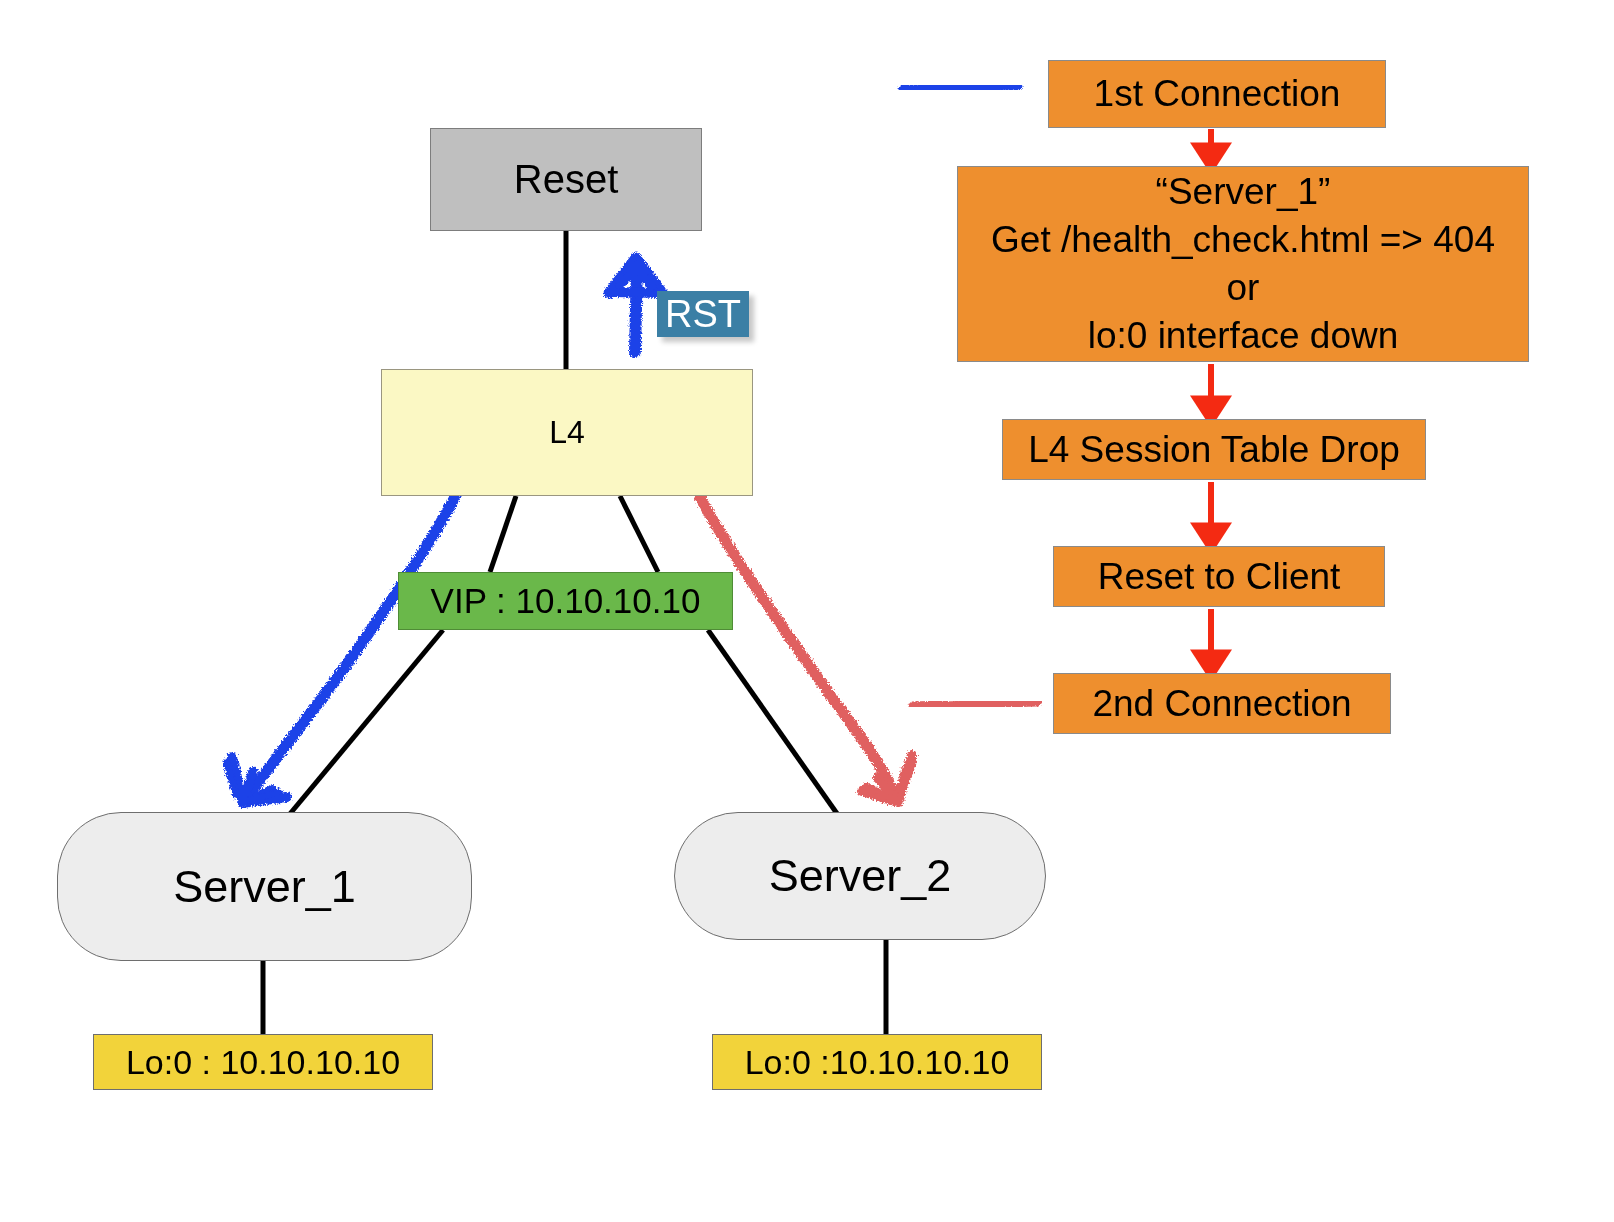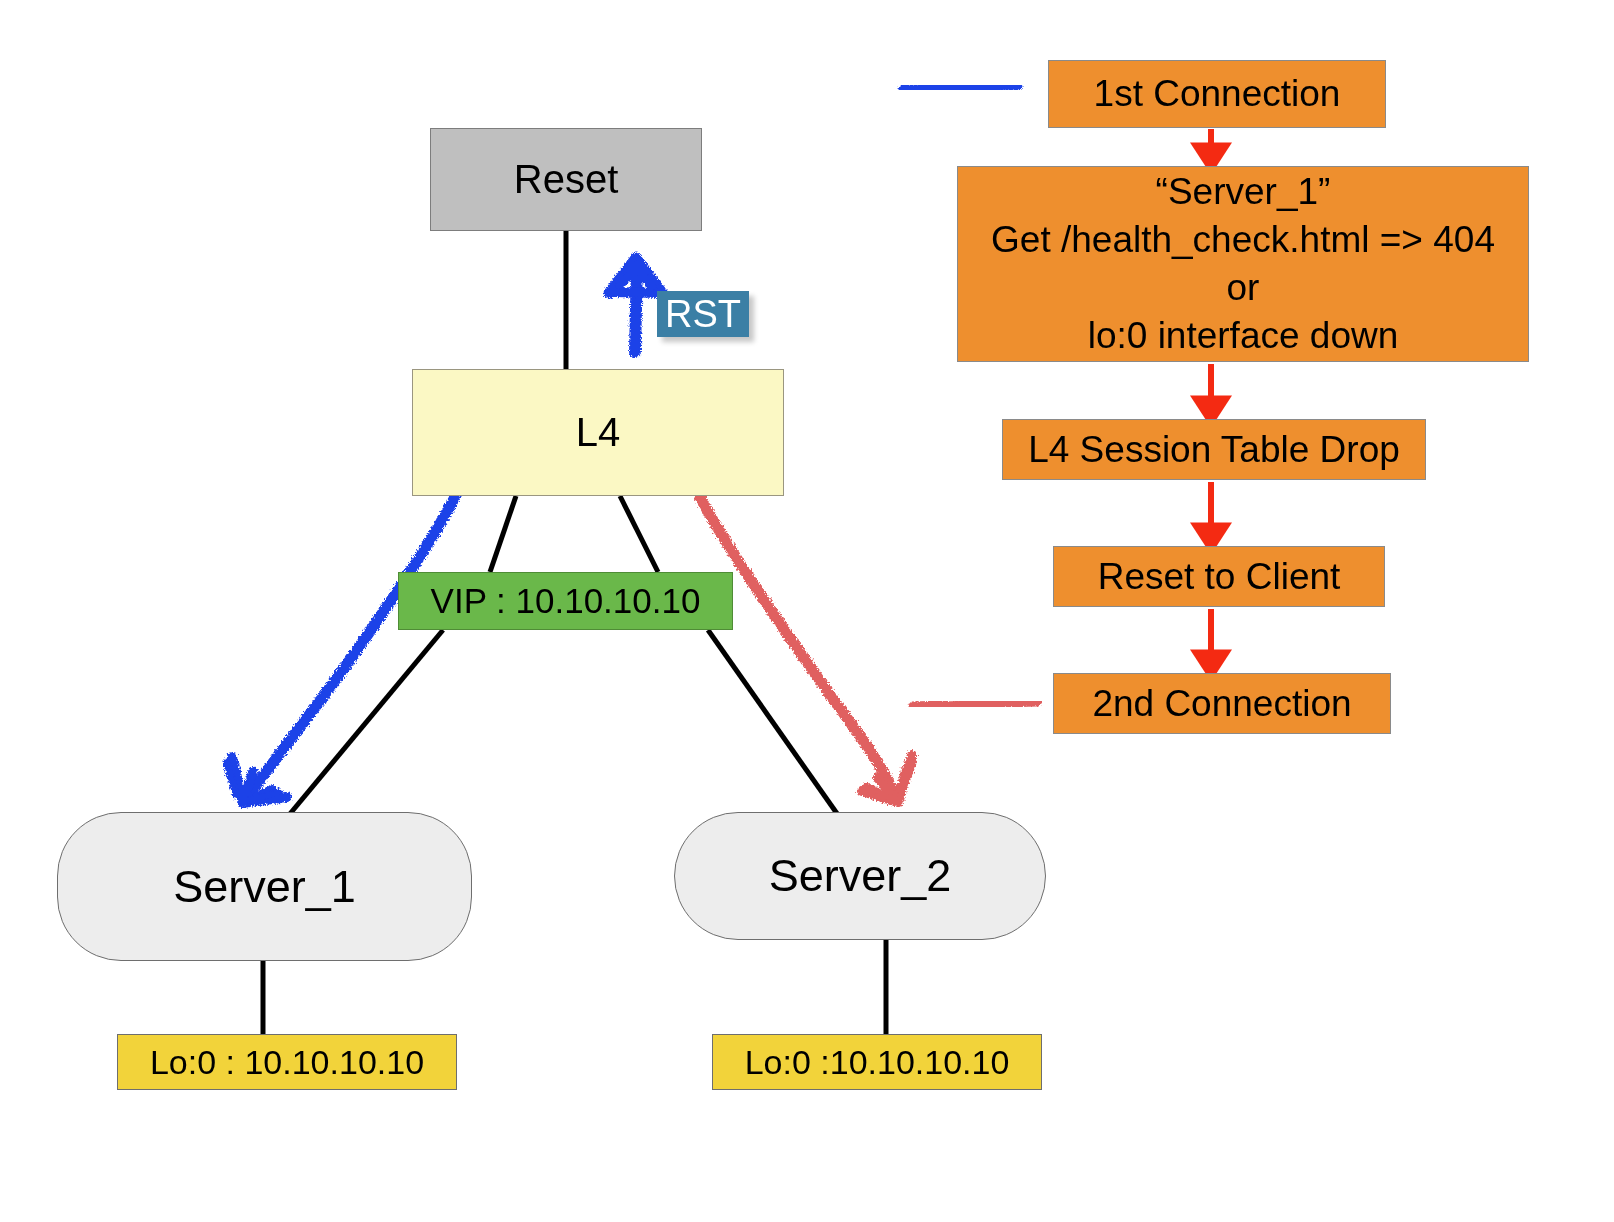--- a/index.html
+++ b/index.html
@@ -33,22 +33,21 @@
   #client-box {
     left: 430px;  top: 128px;  width: 272px;  height: 103px;
     background: #bfbfbf;
     border: 1.5px solid #7d7d7d;
     font-size: 40px;
   }
   #l4-box {
     left: 381px;  top: 369px;  width: 372px;  height: 127px;
     background: #fbf8c4;
     border: 1.5px solid #9a9680;
-    font-size: 40px;
-    margin-left: 31px;
+    font-size: 32px;
   }
   #vip-box {
     left: 398px;  top: 572px;  width: 335px;  height: 58px;
     background: #6ab84a;
     border: 1.5px solid #4f8c36;
     font-size: 35px;
   }
   #server1-box {
     left: 57px;  top: 812px;  width: 415px;  height: 149px;
     background: #ededed;
@@ -61,21 +60,20 @@
     background: #ededed;
     border: 1.8px solid #6e6e6e;
     border-radius: 64px;
     font-size: 45px;
   }
   #lo0-1-box {
     left: 93px;  top: 1034px;  width: 340px;  height: 56px;
     background: #f2d33a;
     border: 1.2px solid #6e6e6e;
     font-size: 34px;
-    margin-left: 24px;
   }
   #lo0-2-box {
     left: 712px;  top: 1034px;  width: 330px;  height: 56px;
     background: #f2d33a;
     border: 1.2px solid #6e6e6e;
     font-size: 34px;
   }
   #rst-label {
     left: 657px;  top: 291px;  width: 92px;  height: 46px;
     background: #3b7fa5;

